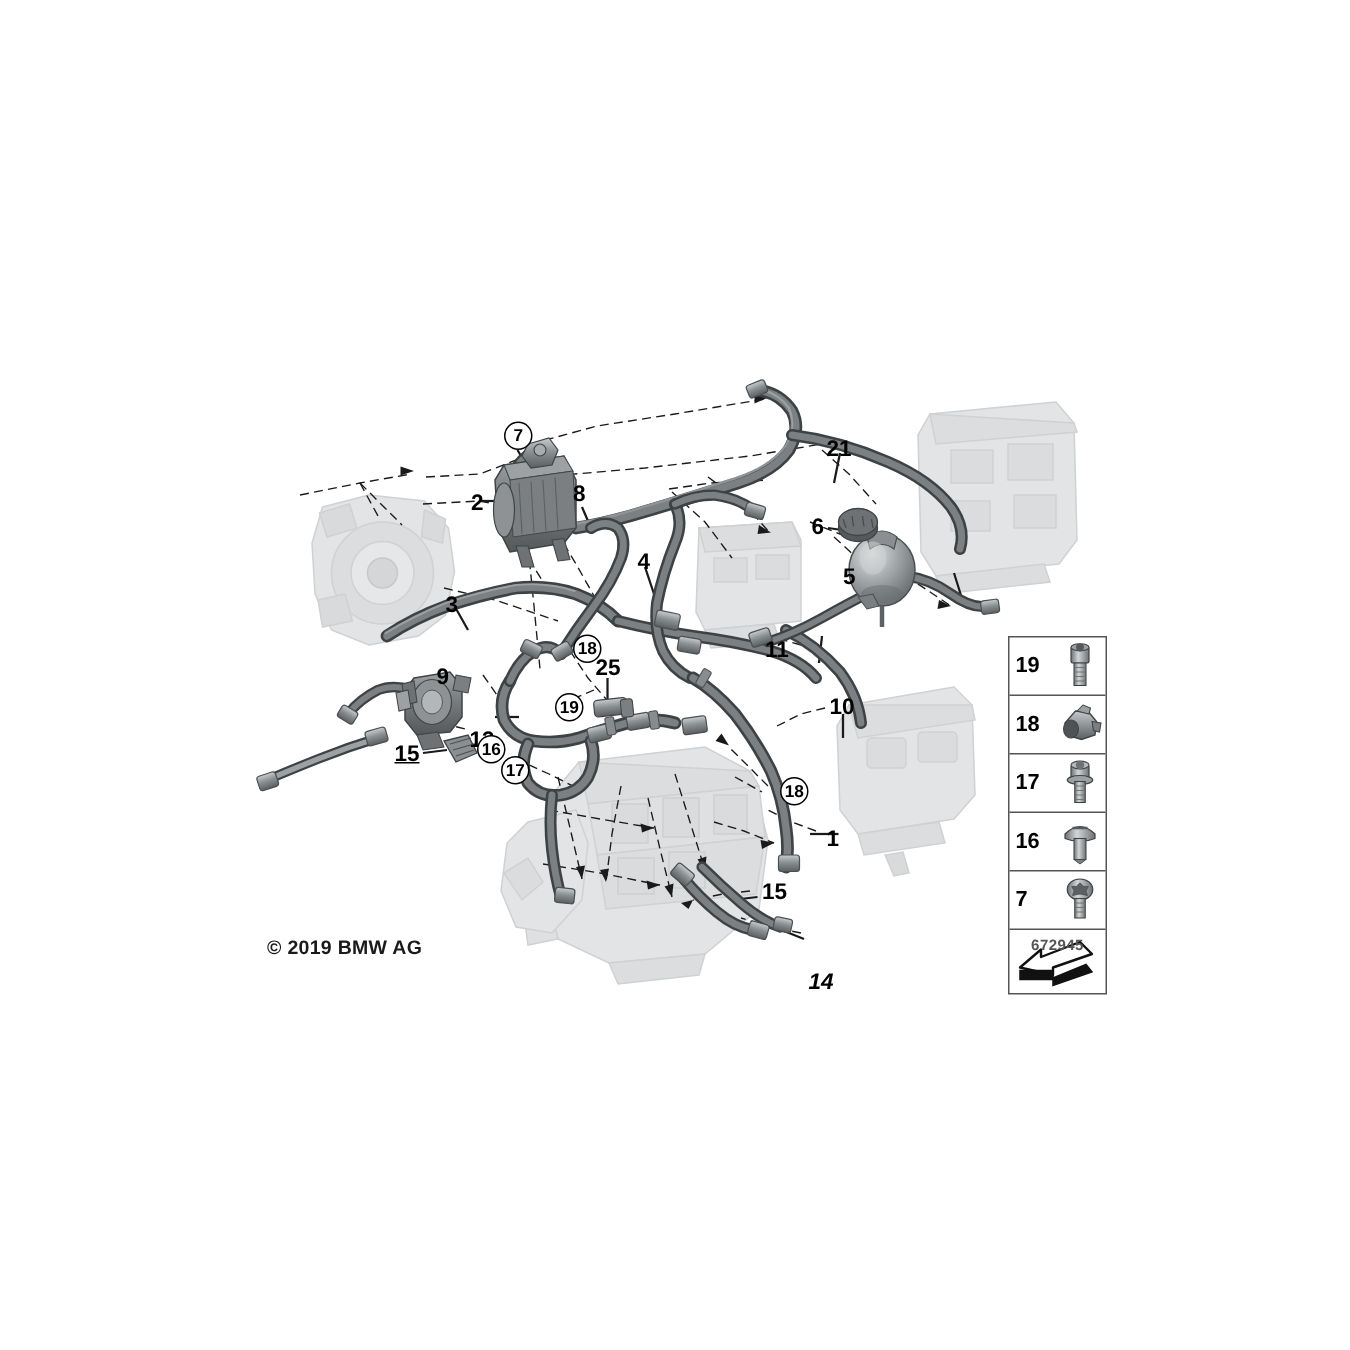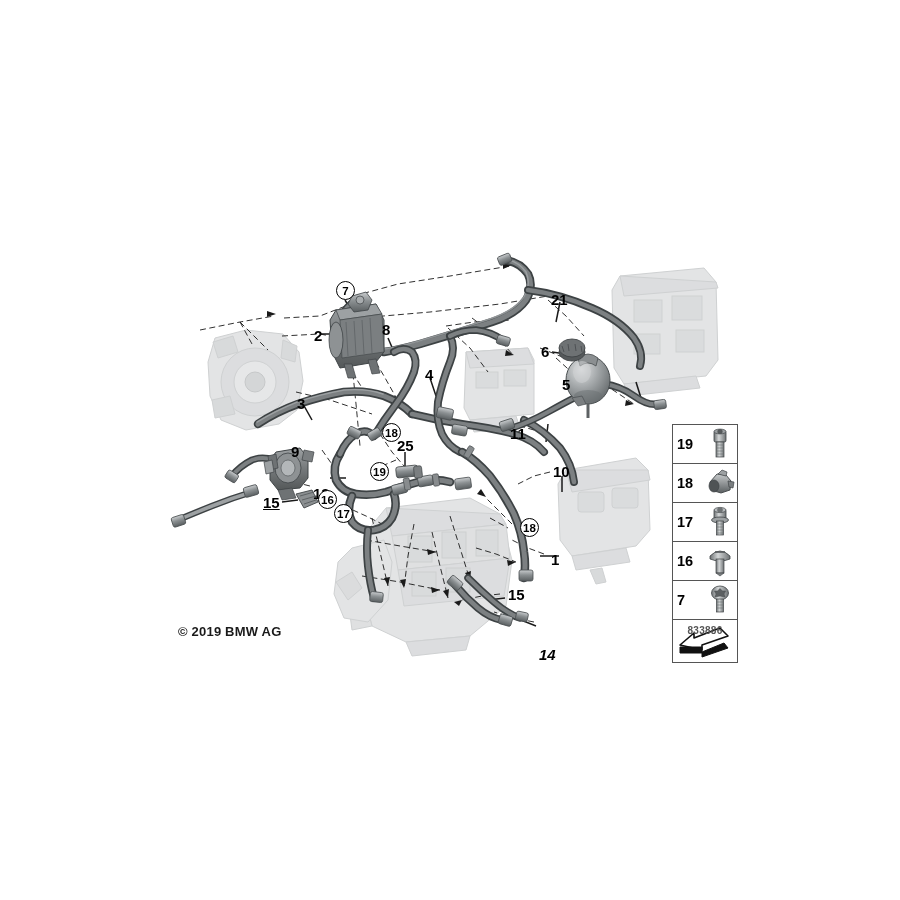--- a/index.html
+++ b/index.html
@@ -500,15 +500,15 @@
       <div class="lart">
         <svg width="58" height="34" viewBox="0 0 58 34">
           <path d="M4 21 L18 9 L18 14 L44 4 L52 12 L26 21 L26 26 Z" fill="#ffffff" stroke="#111111" stroke-width="1.6" stroke-linejoin="round"></path>
           <path d="M4 23 L26 23 L26 28 L48 19 L52 24 L26 33 L26 29 L4 29 Z" fill="#111111" stroke="#111111" stroke-width="1"></path>
         </svg>
       </div>
     </div>
 
   </div>
 
-  <div id="partno">833886</div>
+  <div id="partno">672945</div>
 
 </div>
 
 </body></html>

